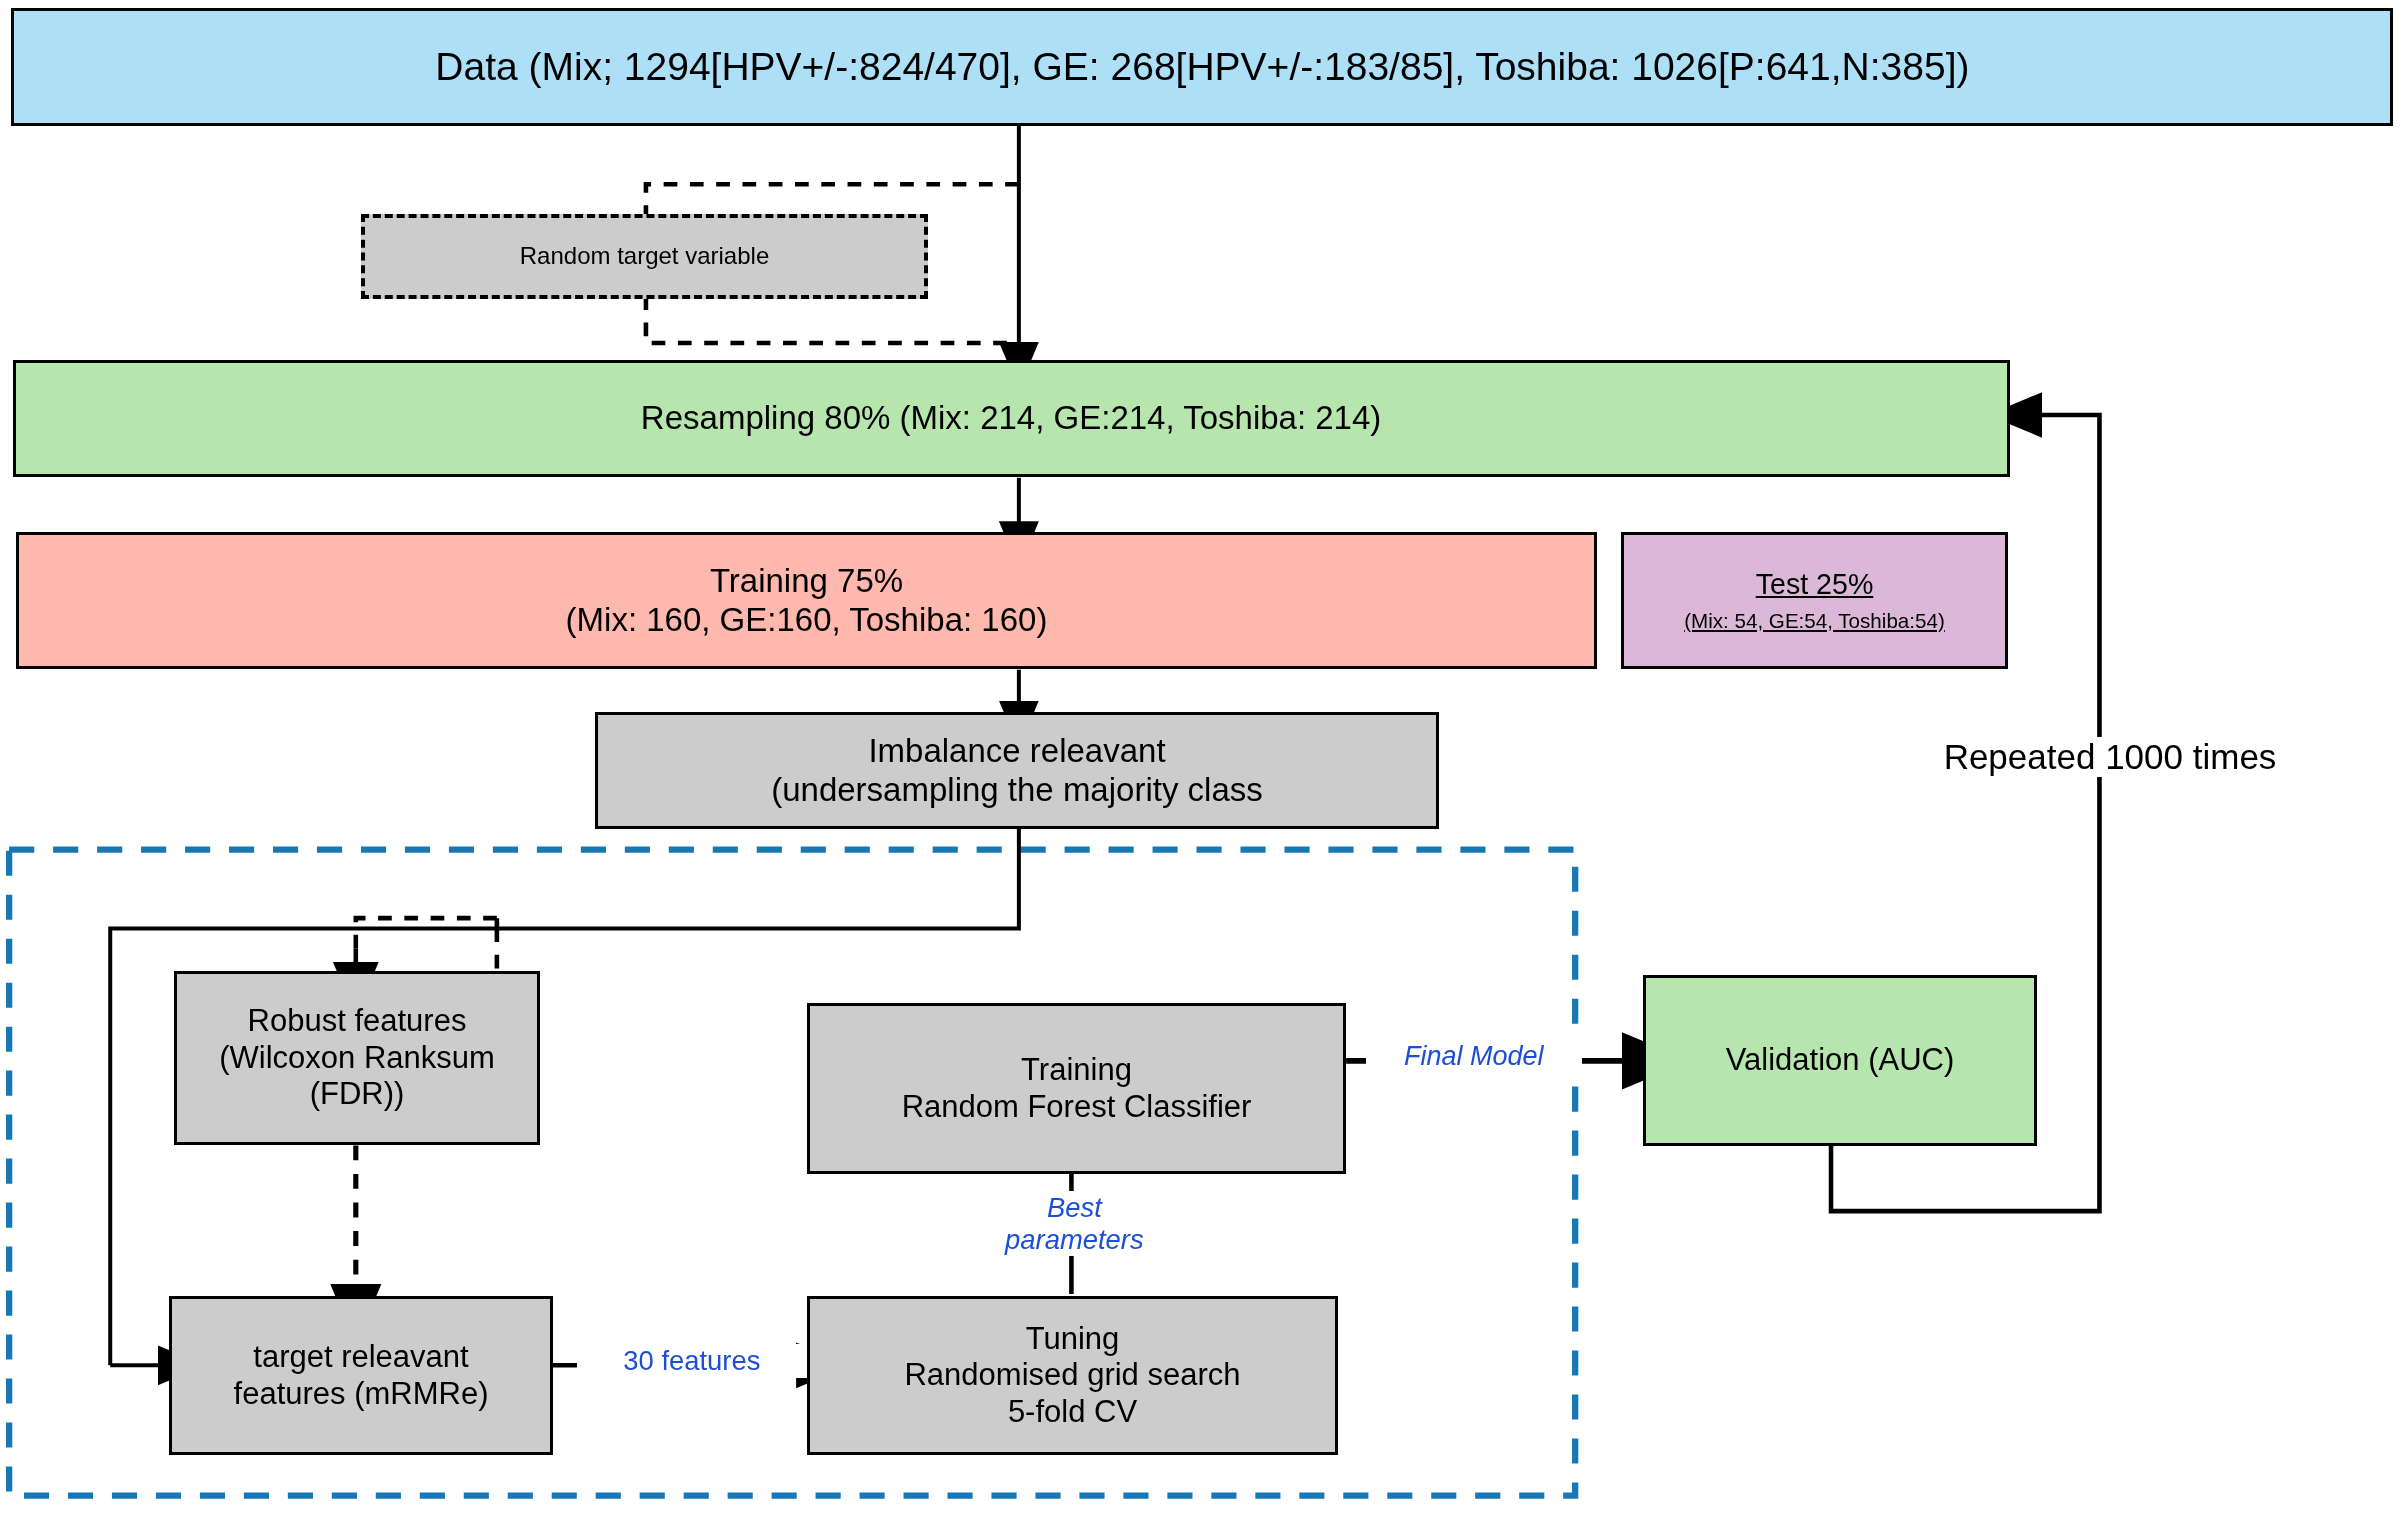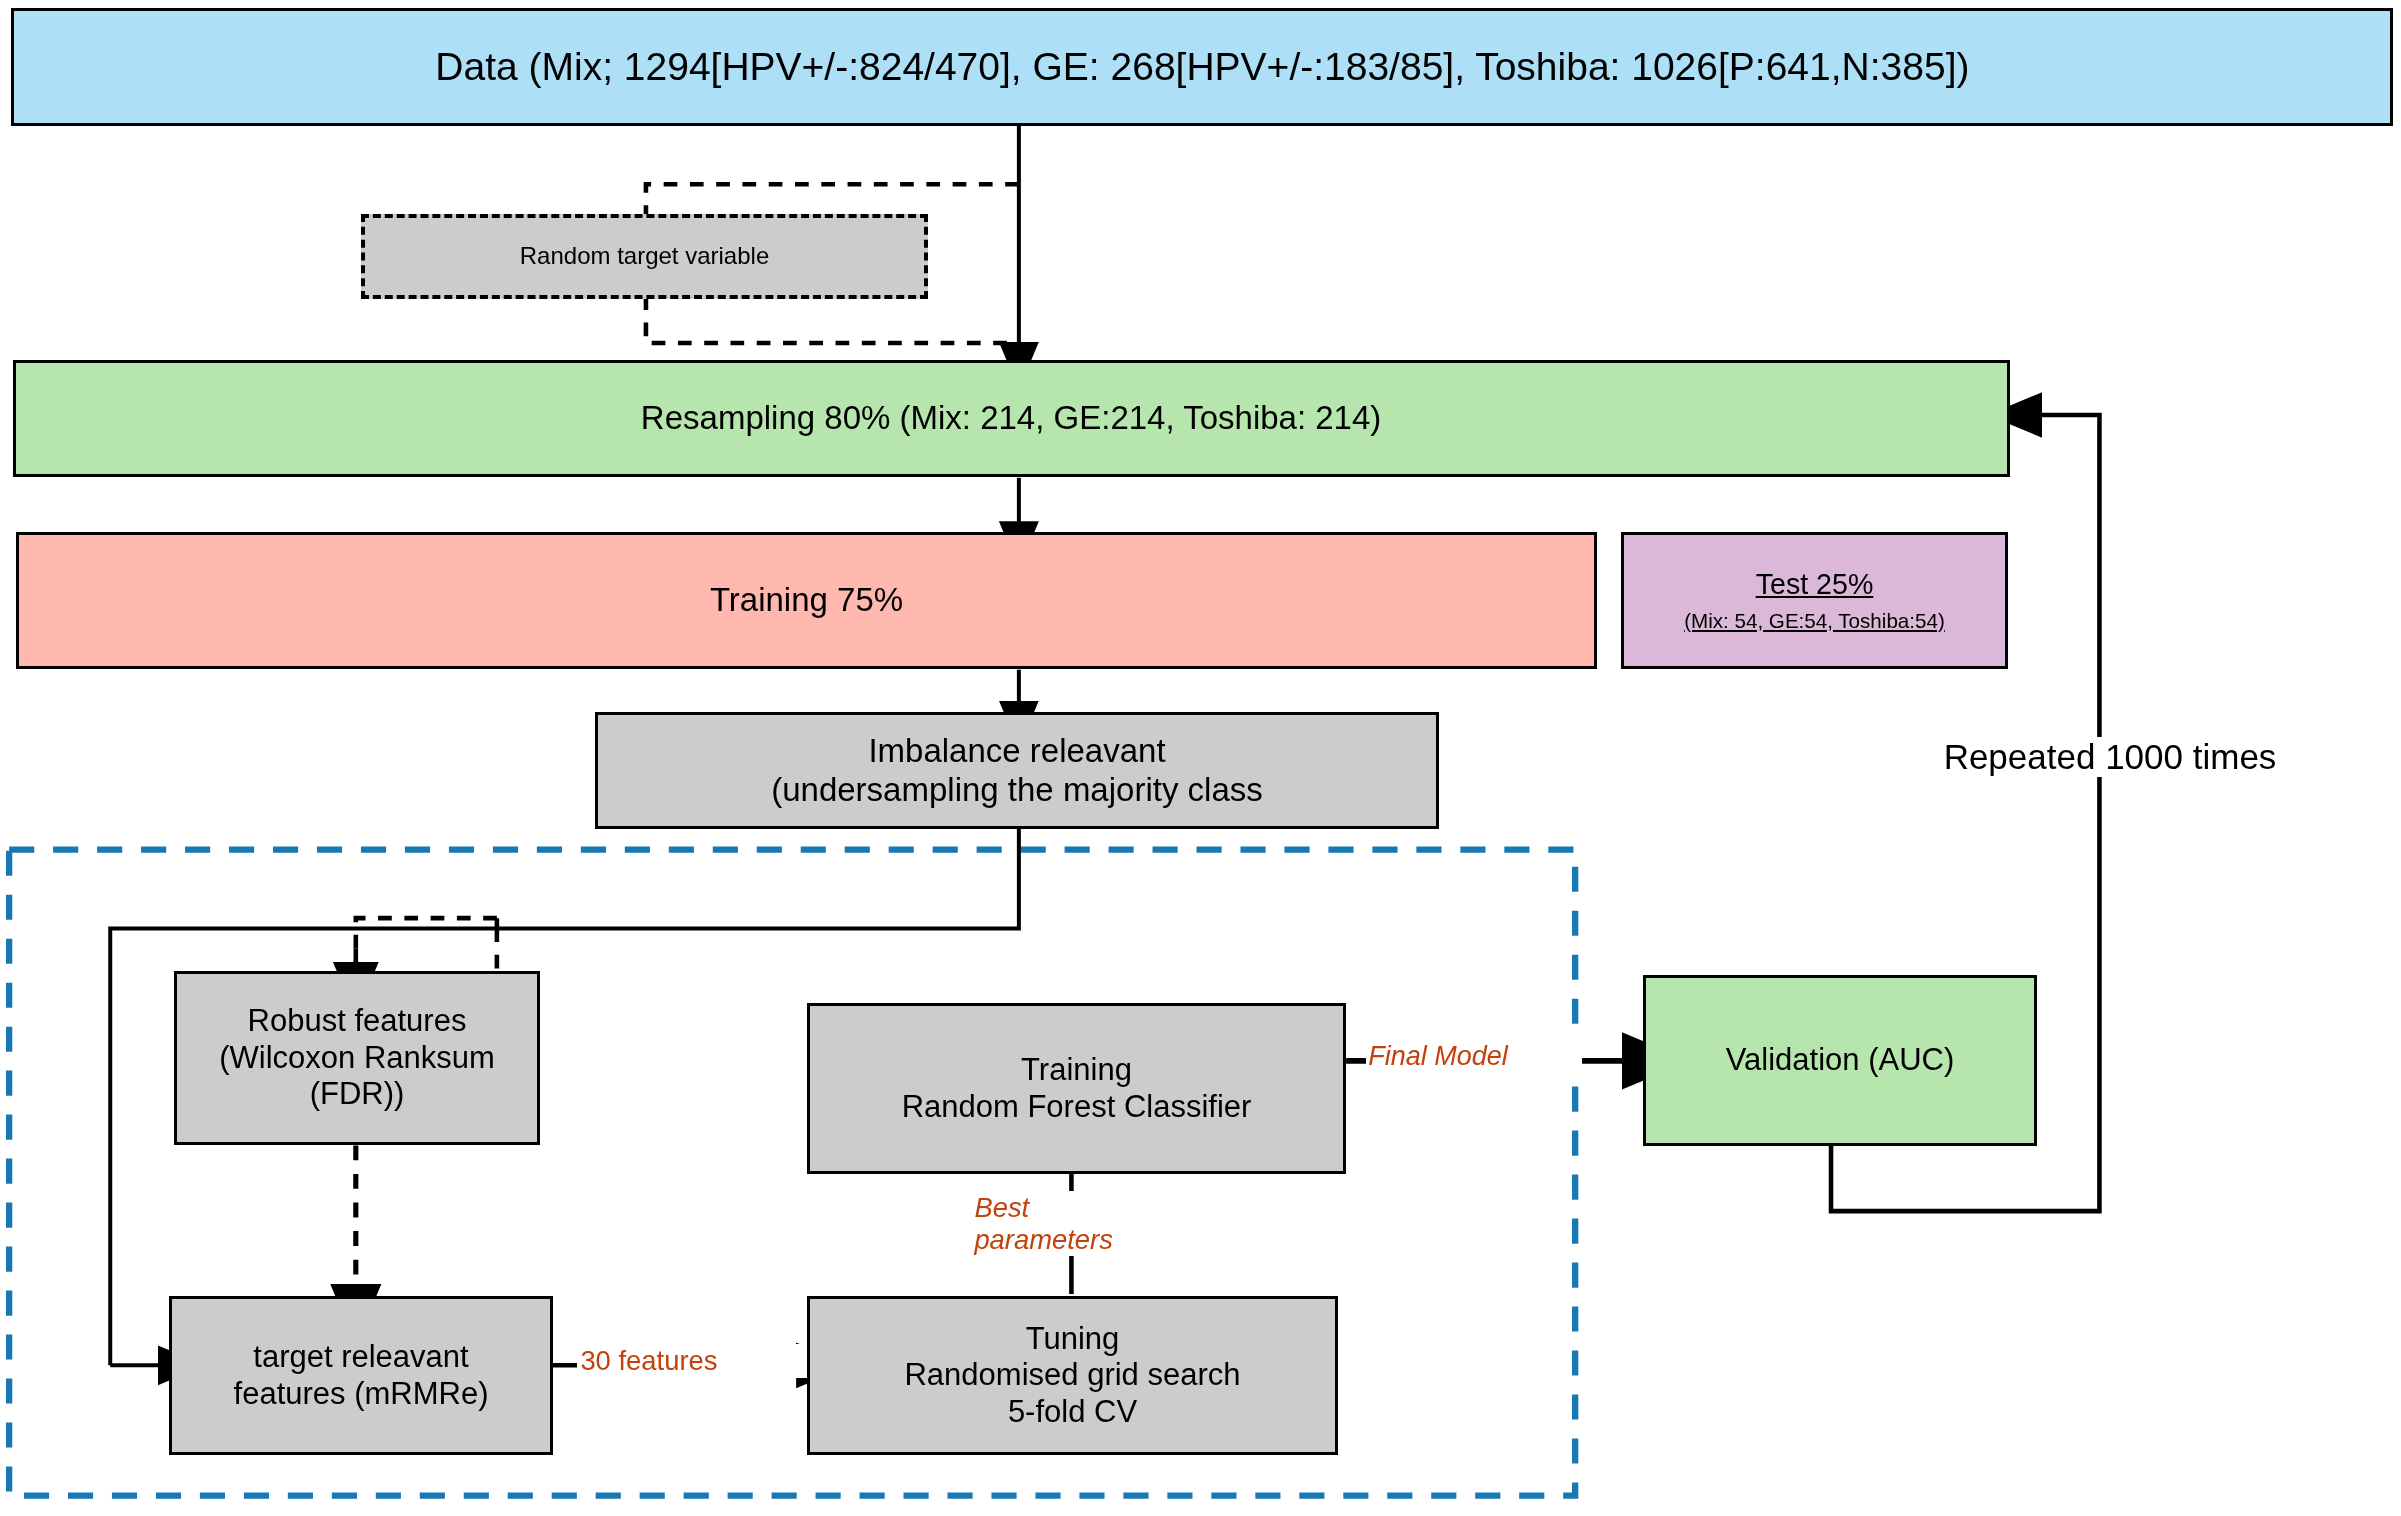--- a/index.html
+++ b/index.html
@@ -36,23 +36,23 @@
     color: #000000;
     line-height: 1.18;
     border: 3.4px solid #000000;
     font-family: "Liberation Sans", sans-serif;
   }
   .node.dashednode {
     border: 4px dashed #000000;
   }
   .edge-label {
     position: absolute;
-    color: #c2410c;
+    color: #1d4ed8;
     font-family: "Liberation Sans", sans-serif;
-    text-align: left;
+    text-align: center;
     line-height: 1.15;
     background: #ffffff;
     white-space: nowrap;
   }
   .plain-label {
     position: absolute;
     color: #000000;
     font-family: "Liberation Sans", sans-serif;
     text-align: center;
     white-space: nowrap;
@@ -119,20 +119,21 @@
   </div>
 
   <div class="node" style="left:12.6px; top:360px; width:1997px; height:117px;
               background:#b6e6ae; font-size:33px;">
     <span class="line1">Resampling 80% (Mix: 214, GE:214, Toshiba: 214)</span>
   </div>
 
   <div class="node" style="left:16px; top:532px; width:1581px; height:137px;
               background:#ffb8ae; font-size:33px;">
     <span class="line1">Training 75%</span>
+    <span class="line2">(Mix: 160, GE:160, Toshiba: 160)</span>
   </div>
 
   <div class="node" style="left:1621px; top:532px; width:387px; height:137px;
               background:#dbb8d8; font-size:28.6px;text-decoration:underline;">
     <span class="line1" style="font-size:28.6px;">Test 25%</span>
     <span class="line2" style="font-size:20.6px; margin-top:6.9px;">(Mix: 54, GE:54, Toshiba:54)</span>
   </div>
 
   <div class="node" style="left:595px; top:712px; width:844px; height:117px;
               background:#cccccc; font-size:33px;">

